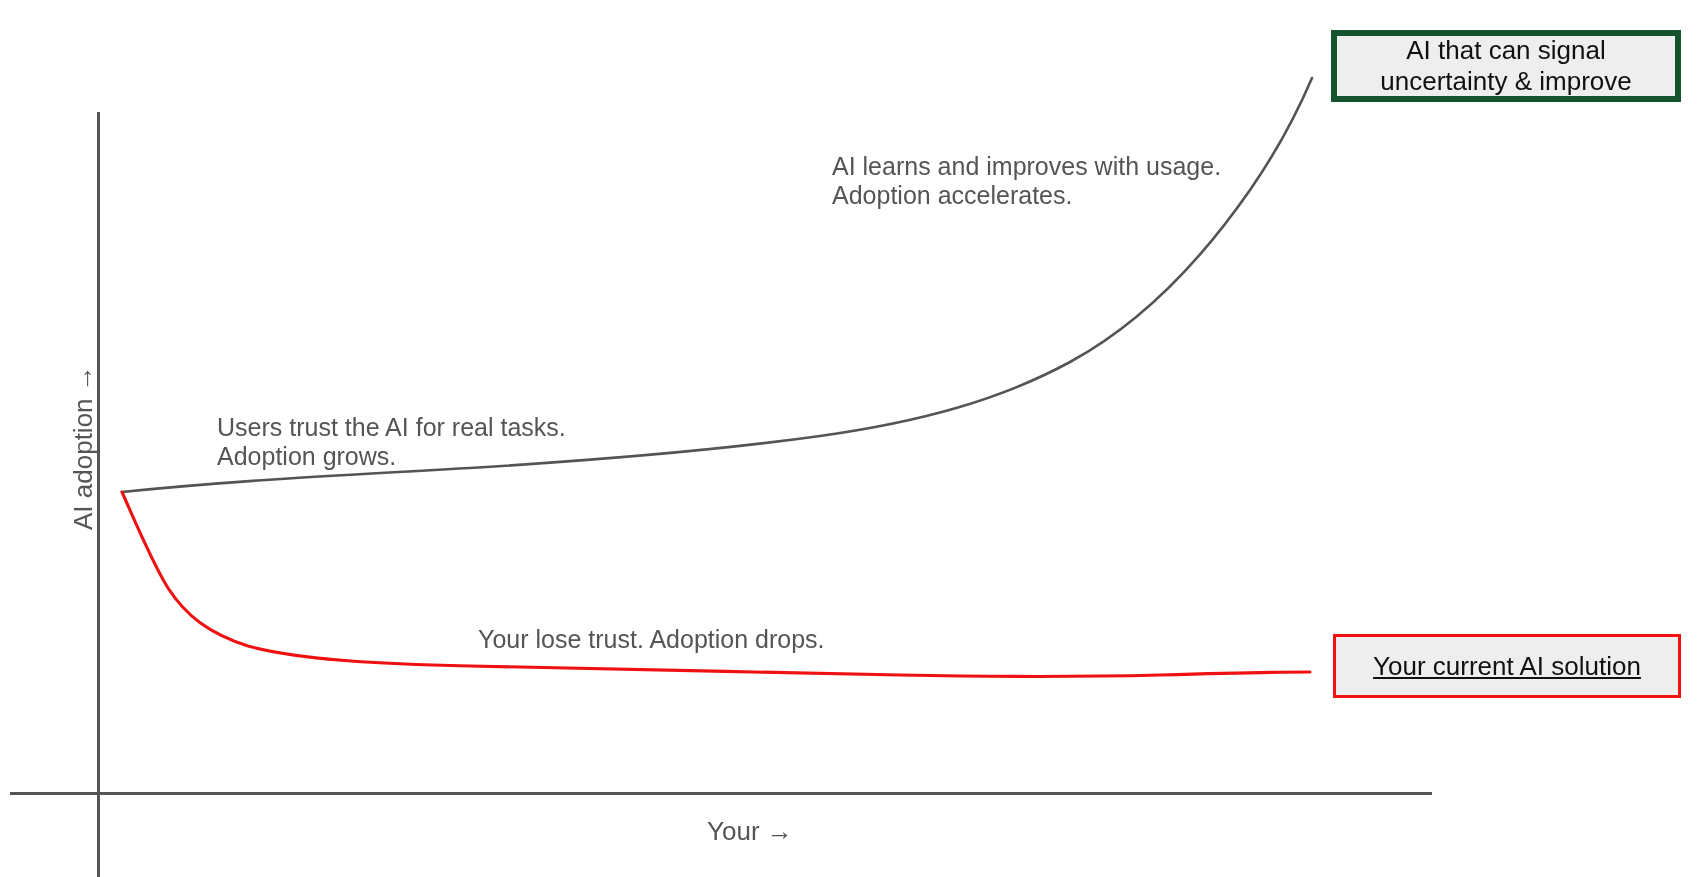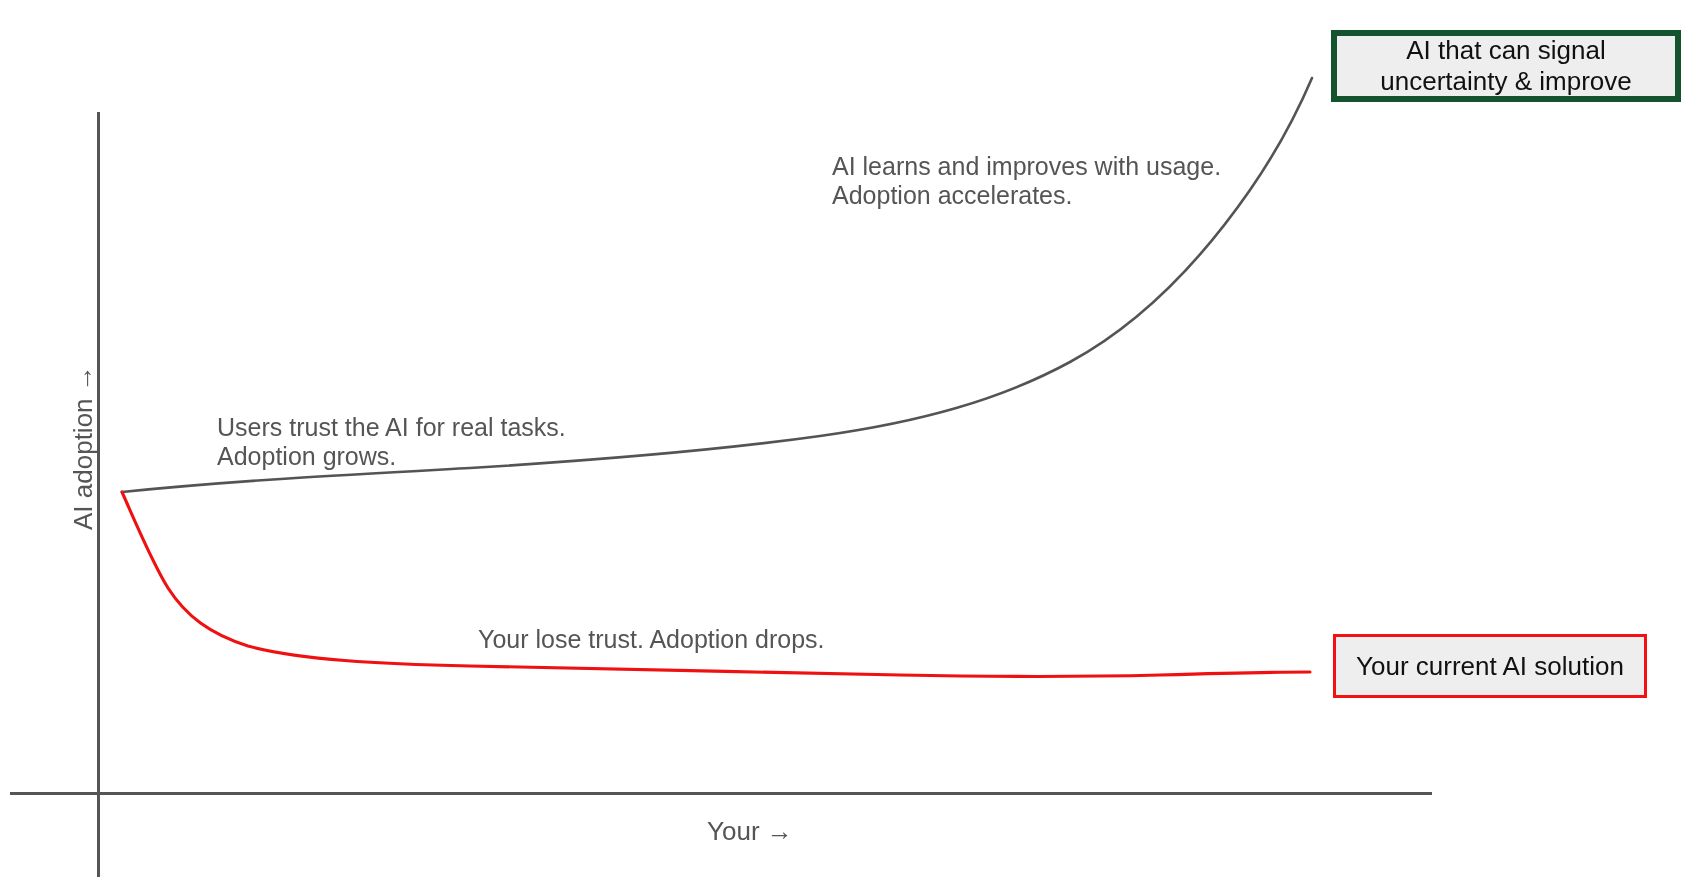--- a/index.html
+++ b/index.html
@@ -89,23 +89,24 @@
   #callout-good {
     left: 1331px;
     top: 30px;
     width: 350px;
     height: 72px;
     border: 6px solid #14532d;
   }
   #callout-bad {
     left: 1333px;
     top: 634px;
-    width: 314px;
+    width: 348px;
     height: 64px;
     border: 3px solid #f51111;
+    text-decoration: underline;
   }
 </style>
 </head>
 <body>
 
 <div id="stage">
 
   <svg id="plot" viewBox="0 0 1697 877">
 
     <line class="axis-line" x1="98" y1="112" x2="98" y2="877"></line>

